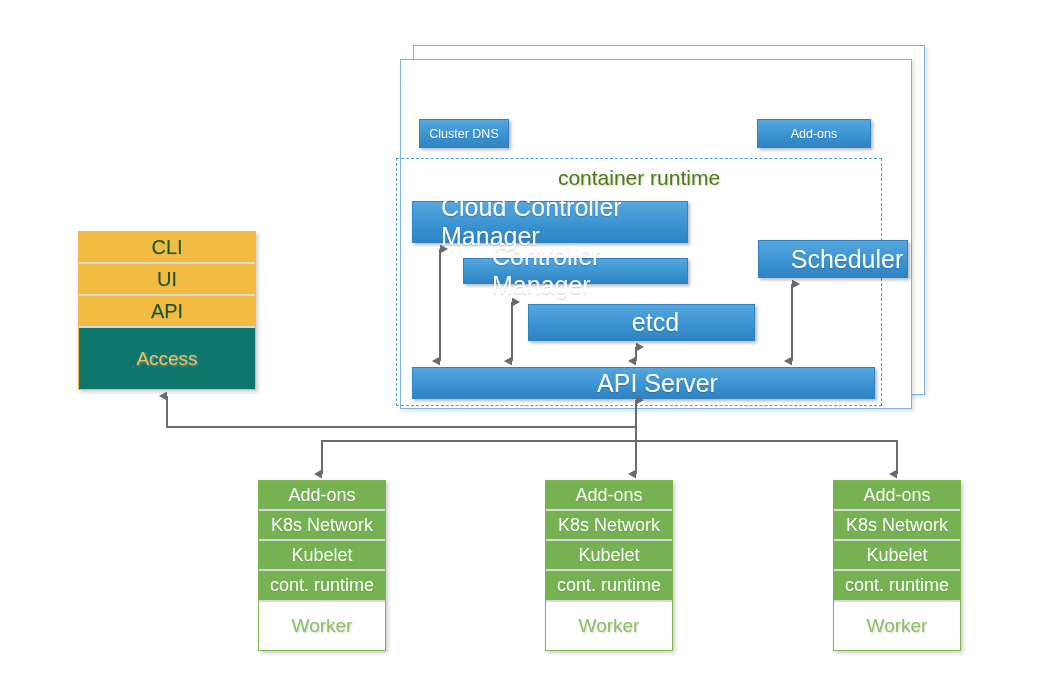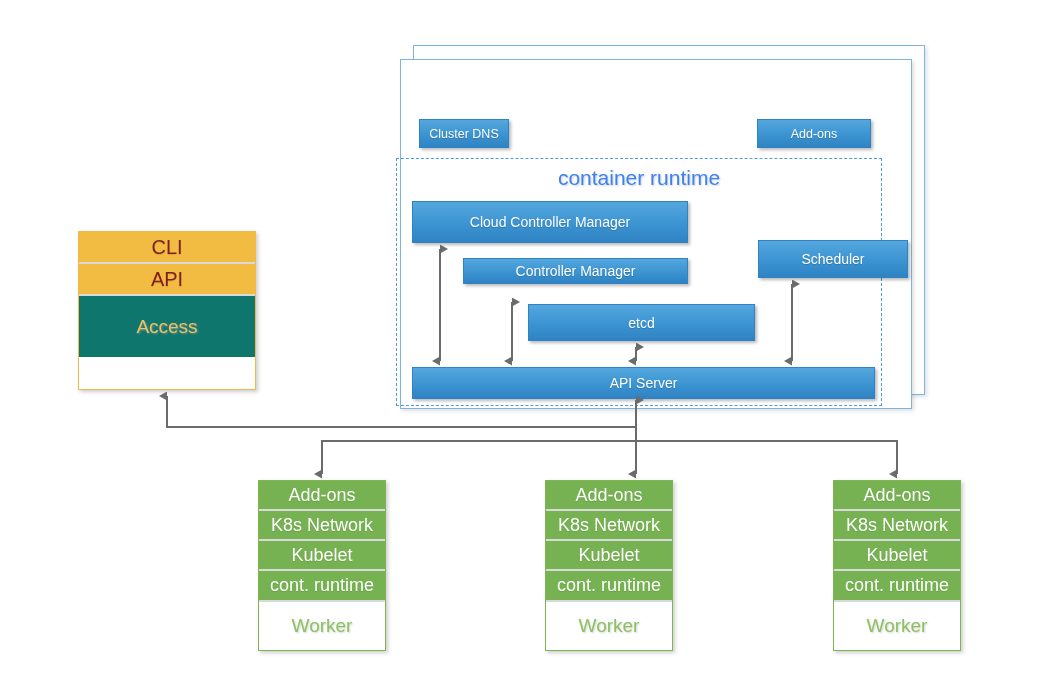--- a/index.html
+++ b/index.html
@@ -46,56 +46,56 @@
   .dashed-region {
     border: 1.6px dashed #4a9fd8;
     background: transparent;
   }
   .cr-title {
     position: absolute;
     left: 0; right: 0;
     top: 7px;
     text-align: center;
     font-size: 21px;
-    color: #3b82f6;
+    color: #4d7c0f;
     text-shadow: 1px 1px 2px rgba(160,160,160,0.5);
   }
 
   
   .bluebox {
     background: linear-gradient(to bottom, #55a7de 0%, #3e96d3 48%, #2f83c4 100%);
     border: 1px solid #2f83c4;
     color: #ffffff;
     display: flex;
     align-items: center;
     justify-content: center;
     box-shadow: 2px 2px 3px rgba(0,0,0,0.28);
     text-shadow: 0 1px 1px rgba(0,0,0,0.18);
     z-index: 6;
   }
   .bluebox.small { font-size: 12.5px; }
-  .bluebox.big   { font-size: 14px; }
+  .bluebox.big   { font-size: 25px; padding-left: 28px; }
 
   
   .stack-outer {
     border: 1px solid #d8d8d8;
     background: #ffffff;
     box-shadow: 2px 2px 4px rgba(0,0,0,0.20);
     z-index: 5;
   }
   .cell {
     box-sizing: border-box;
     display: flex;
     align-items: center;
     justify-content: center;
     width: 100%;
   }
   .cell-orange {
     background: #f2bb42;
-    color: #7f1d1d;
+    color: #14532d;
     font-size: 20px;
     border-bottom: 2px solid #d9d9d9;
     text-shadow: 0 1px 1px rgba(0,0,0,0.10);
   }
   .cell-orange-label {
     background: #0f766e;
     color: #f0c060;
     font-size: 19px;
     text-shadow: 1px 1px 2px rgba(170,170,170,0.55);
   }
@@ -183,20 +183,23 @@
 
   <div class="abs bluebox big" style="left:412px; top:367px; width:463px; height:32px;">
     <span>API Server</span>
   </div>
 
   <div class="abs stack-outer stack-orange-border" style="left:78px; top:231px; width:178px; height:159px;">
     <div class="cell cell-orange" style="height:32px;">
       <span>CLI</span>
     </div>
     <div class="cell cell-orange" style="height:32px;">
+      <span>UI</span>
+    </div>
+    <div class="cell cell-orange" style="height:32px;">
       <span>API</span>
     </div>
     <div class="cell cell-orange-label" style="height:61px;">
       <span>Access</span>
     </div>
   </div>
 
   <div class="abs stack-outer stack-green-border" style="left:258px; top:480px; width:128px; height:171px;">
     <div class="cell cell-green" style="height:30px;">
       <span>Add-ons</span>

